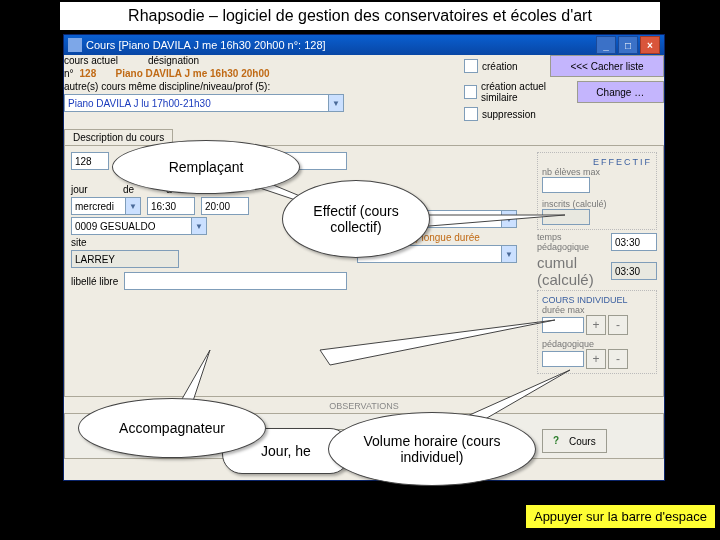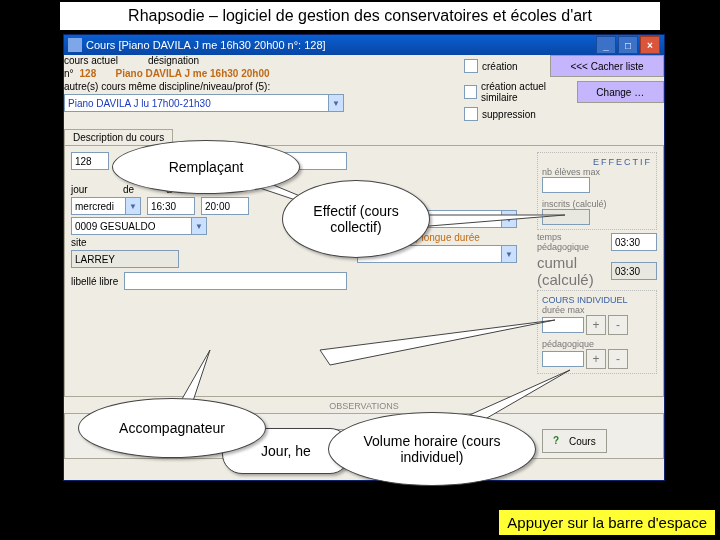--- a/index.html
+++ b/index.html
@@ -22,21 +22,21 @@
 .btn{background:#c4b5fd;border:1px solid #9c9c90;height:20px;display:flex;align-items:center;justify-content:center;padding:0 8px;font-size:10px}
 .small-b{width:18px;height:18px;border:1px solid #9c9c90;background:#efeee8;display:flex;align-items:center;justify-content:center;font-size:12px}
 .tab{display:inline-block;background:#efece3;border:1px solid #aca899;border-bottom:none;padding:2px 8px;font-size:10px}
 .panel{border:1px solid #aca899;background:#efece3;padding:6px;position:relative}
 .obs{border:1px solid #aca899;height:44px;background:#efeee8;margin-top:2px}
 .obslab{font-size:9px;color:#888}
 .foot{position:absolute;left:0;right:0;bottom:6px;display:flex;justify-content:space-around;padding:0 30px}
 .fbtn{background:#efeee8;border:1px solid #9c9c90;height:22px;display:flex;align-items:center;padding:0 10px;font-size:10px;gap:4px}
 .ficon{width:12px;height:12px}
 .bubble{position:absolute;background:#fff;border:1px solid #444;border-radius:50%/50%;display:flex;align-items:center;justify-content:center;text-align:center;font-size:14px;padding:8px 18px;box-shadow:2px 2px 3px rgba(0,0,0,.3)}
-.spacebar{position:absolute;right:4px;bottom:4px;background:#ffff33;padding:4px 8px;font-size:15px;border:1px solid #000}
+.spacebar{position:absolute;right:4px;bottom:11px;background:#ffff33;padding:4px 8px;font-size:13px;border:1px solid #000}
 .grp{border:1px dotted #bbb;padding:4px;font-size:9px;color:#777}
 .stack{display:flex;flex-direction:column;gap:2px}
 svg.tailsvg{position:absolute;pointer-events:none}
 </style>
 </head>
 <body>
 
 <div class="stage">
 
   <div class="title-band">

